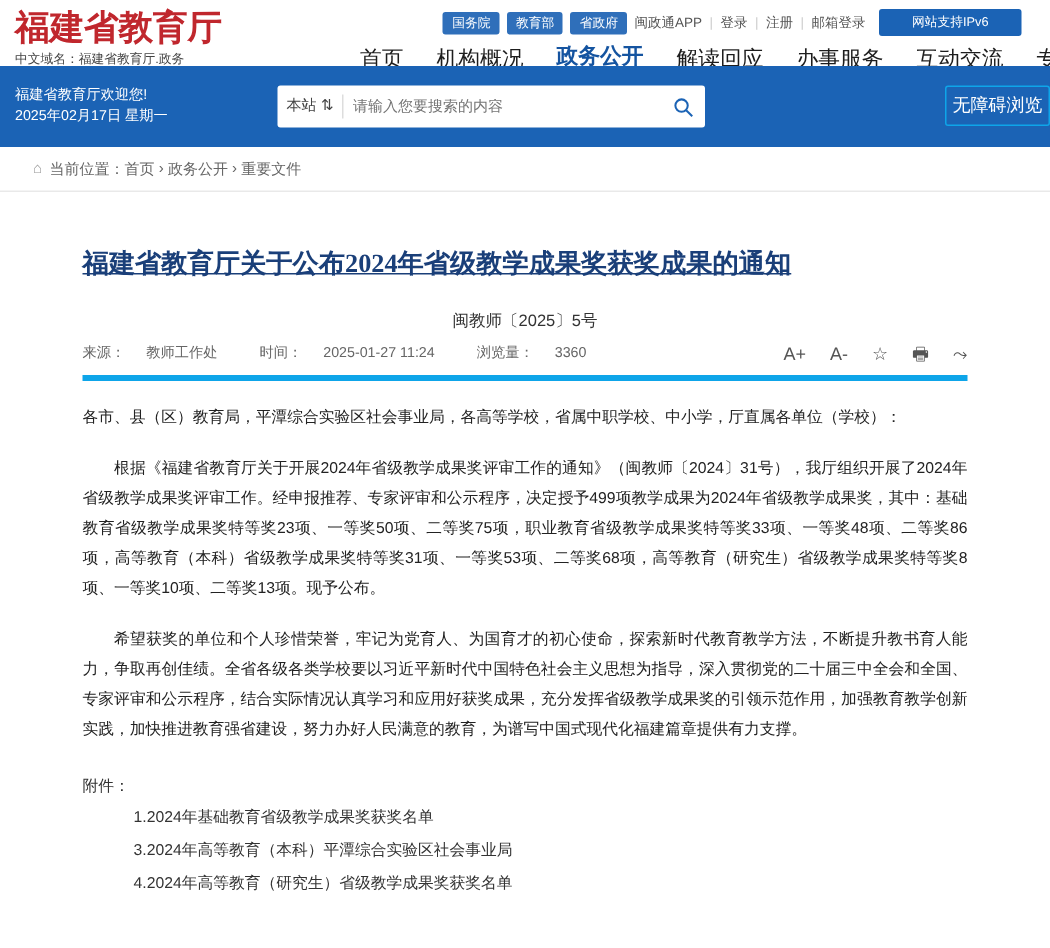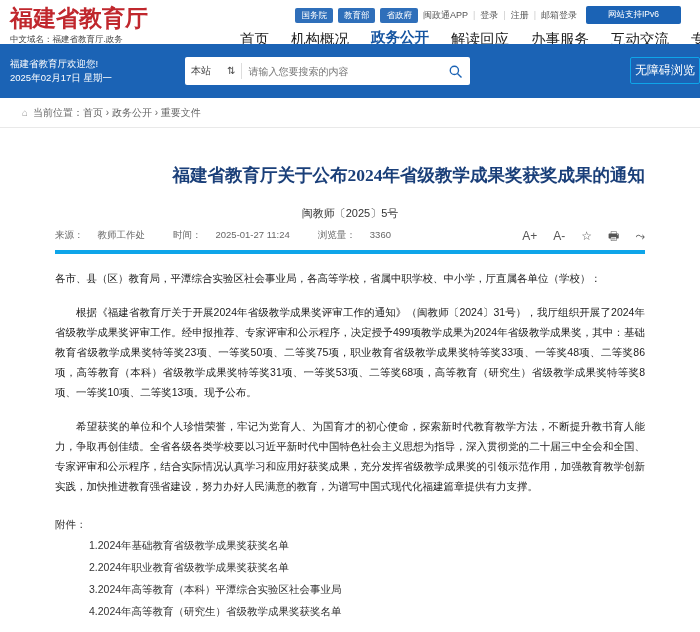--- a/index.html
+++ b/index.html
@@ -67,21 +67,21 @@
     position:relative;
   }
   .welcome { color:#fff; font-size:9.5px; line-height:14px; width:165px; }
   .search-box {
     flex:0 0 285px; height:28px; background:#fff; border-radius:2px;
     display:flex; align-items:center; margin-left:10px;
   }
   .search-scope {
     font-size:10px; color:#444; padding:0 6px; white-space:nowrap;
     border-right:1px solid #ddd; height:16px; line-height:16px;
-    display:flex; align-items:center; gap:16px;
+    display:flex; align-items:center; gap:3px;
   }
   .search-input {
     border:0; outline:0; flex:1; font-size:10px; color:#999;
     padding:0 6px; background:transparent;
     font-family:"Liberation Sans", sans-serif;
   }
   .search-icon-btn {
     width:30px; height:28px; display:flex; align-items:center; justify-content:center;
   }
   .acc-btn {
@@ -95,23 +95,23 @@
     height:30px; display:flex; align-items:center;
     font-size:10px; color:#666; padding:0 22px;
     border-bottom:1px solid #e9e9e9;
     background:#fff;
   }
   .crumb .home { margin-right:5px; color:#999; }
 
   
   .article { padding:18px 55px 0 55px; }
   .art-title {
-    text-align:right; font-family:"Liberation Serif", serif;
+    text-align:left; font-family:"Liberation Serif", serif;
     font-size:17.5px; font-weight:bold; color:#1a3f79;
-    line-height:26px; margin:16px 0 0 0;
+    line-height:26px; margin:16px 0 0 0;text-decoration:underline;
   }
   .art-docnum {
     text-align:center; font-size:11px; color:#333; margin-top:18px;
   }
   .meta {
     margin-top:8px; padding-bottom:8px;
     display:flex; align-items:center;
     border-bottom:4px solid #0ea5e9;
     font-size:9.5px; color:#666;
   }
@@ -235,17 +235,16 @@
       <div>⤳</div>
     </div>
   </div>
 
   <div class="body-p">各市、县（区）教育局，平潭综合实验区社会事业局，各高等学校，省属中职学校、中小学，厅直属各单位（学校）：</div>
   <div class="body-p indent">根据《福建省教育厅关于开展2024年省级教学成果奖评审工作的通知》（闽教师〔2024〕31号），我厅组织开展了2024年省级教学成果奖评审工作。经申报推荐、专家评审和公示程序，决定授予499项教学成果为2024年省级教学成果奖，其中：基础教育省级教学成果奖特等奖23项、一等奖50项、二等奖75项，职业教育省级教学成果奖特等奖33项、一等奖48项、二等奖86项，高等教育（本科）省级教学成果奖特等奖31项、一等奖53项、二等奖68项，高等教育（研究生）省级教学成果奖特等奖8项、一等奖10项、二等奖13项。现予公布。</div>
   <div class="body-p indent">希望获奖的单位和个人珍惜荣誉，牢记为党育人、为国育才的初心使命，探索新时代教育教学方法，不断提升教书育人能力，争取再创佳绩。全省各级各类学校要以习近平新时代中国特色社会主义思想为指导，深入贯彻党的二十届三中全会和全国、专家评审和公示程序，结合实际情况认真学习和应用好获奖成果，充分发挥省级教学成果奖的引领示范作用，加强教育教学创新实践，加快推进教育强省建设，努力办好人民满意的教育，为谱写中国式现代化福建篇章提供有力支撑。</div>
 
   <div class="attach-title">附件：</div>
   <div class="attach-item">1.2024年基础教育省级教学成果奖获奖名单</div>
-  <div class="attach-item">2.2024年职业教育省级教学成果奖获奖名单</div>
   <div class="attach-item">3.2024年高等教育（本科）平潭综合实验区社会事业局</div>
   <div class="attach-item">4.2024年高等教育（研究生）省级教学成果奖获奖名单</div>
 
 </div>
 
 </body></html>

